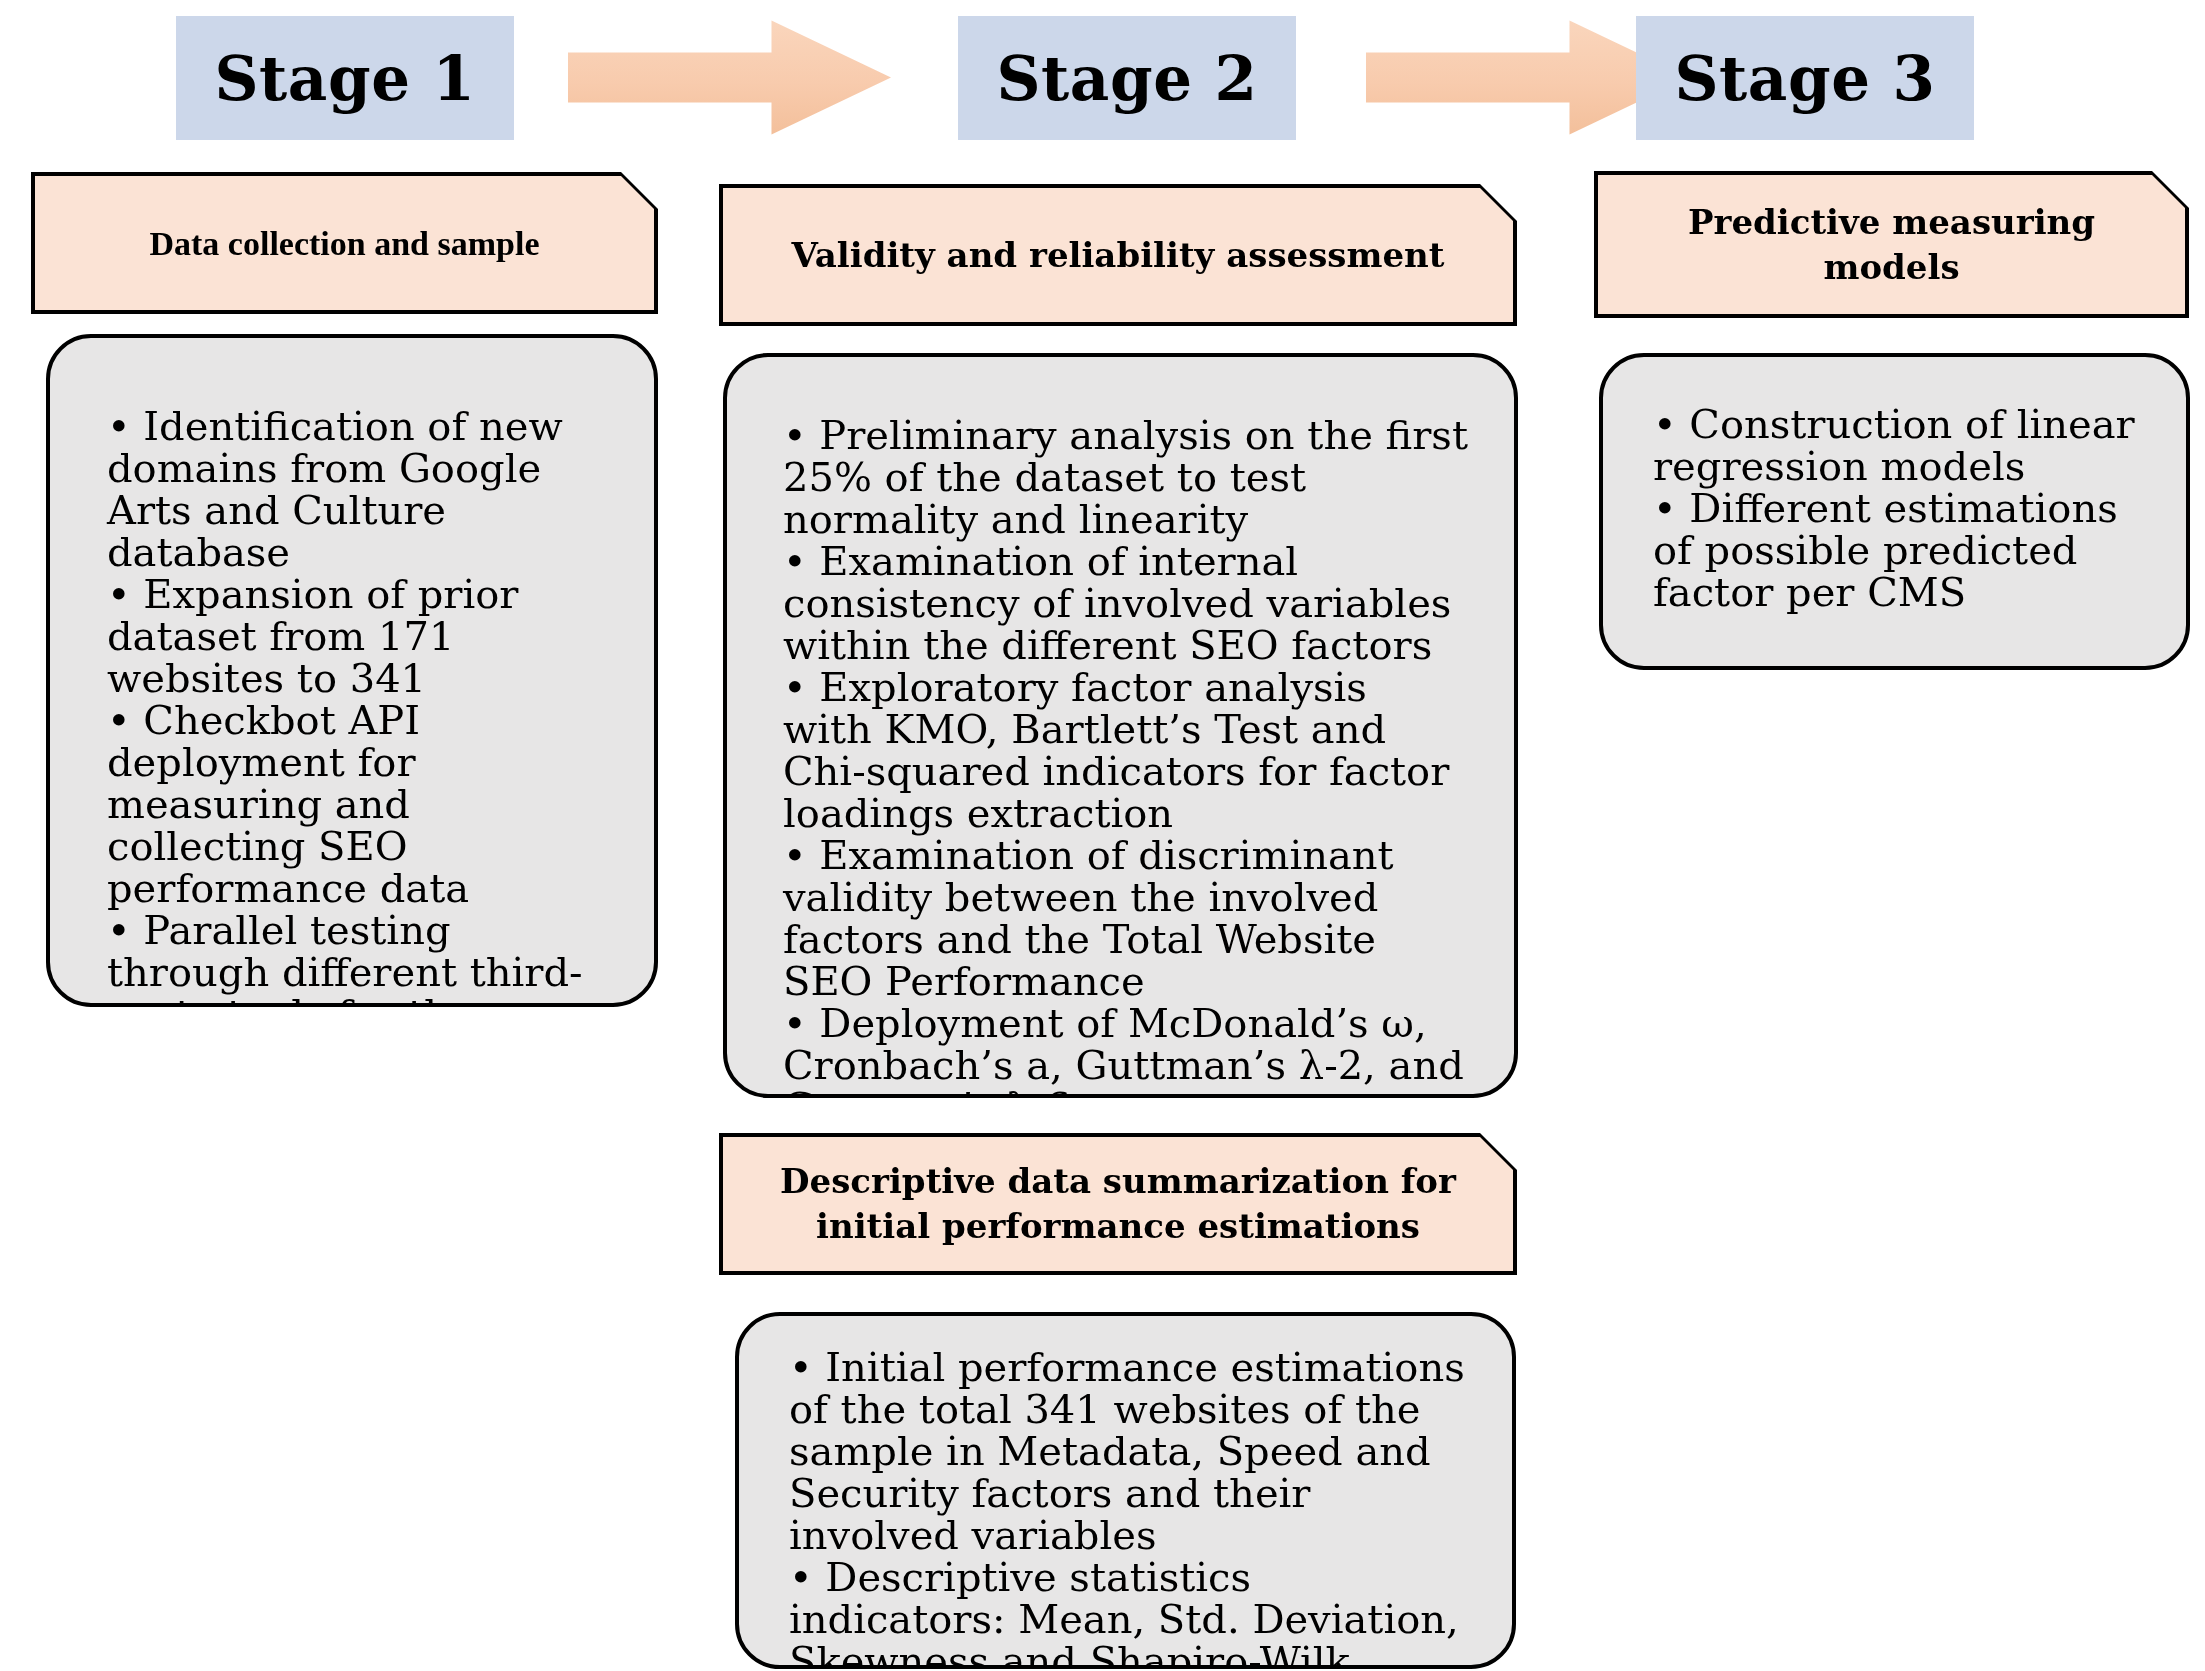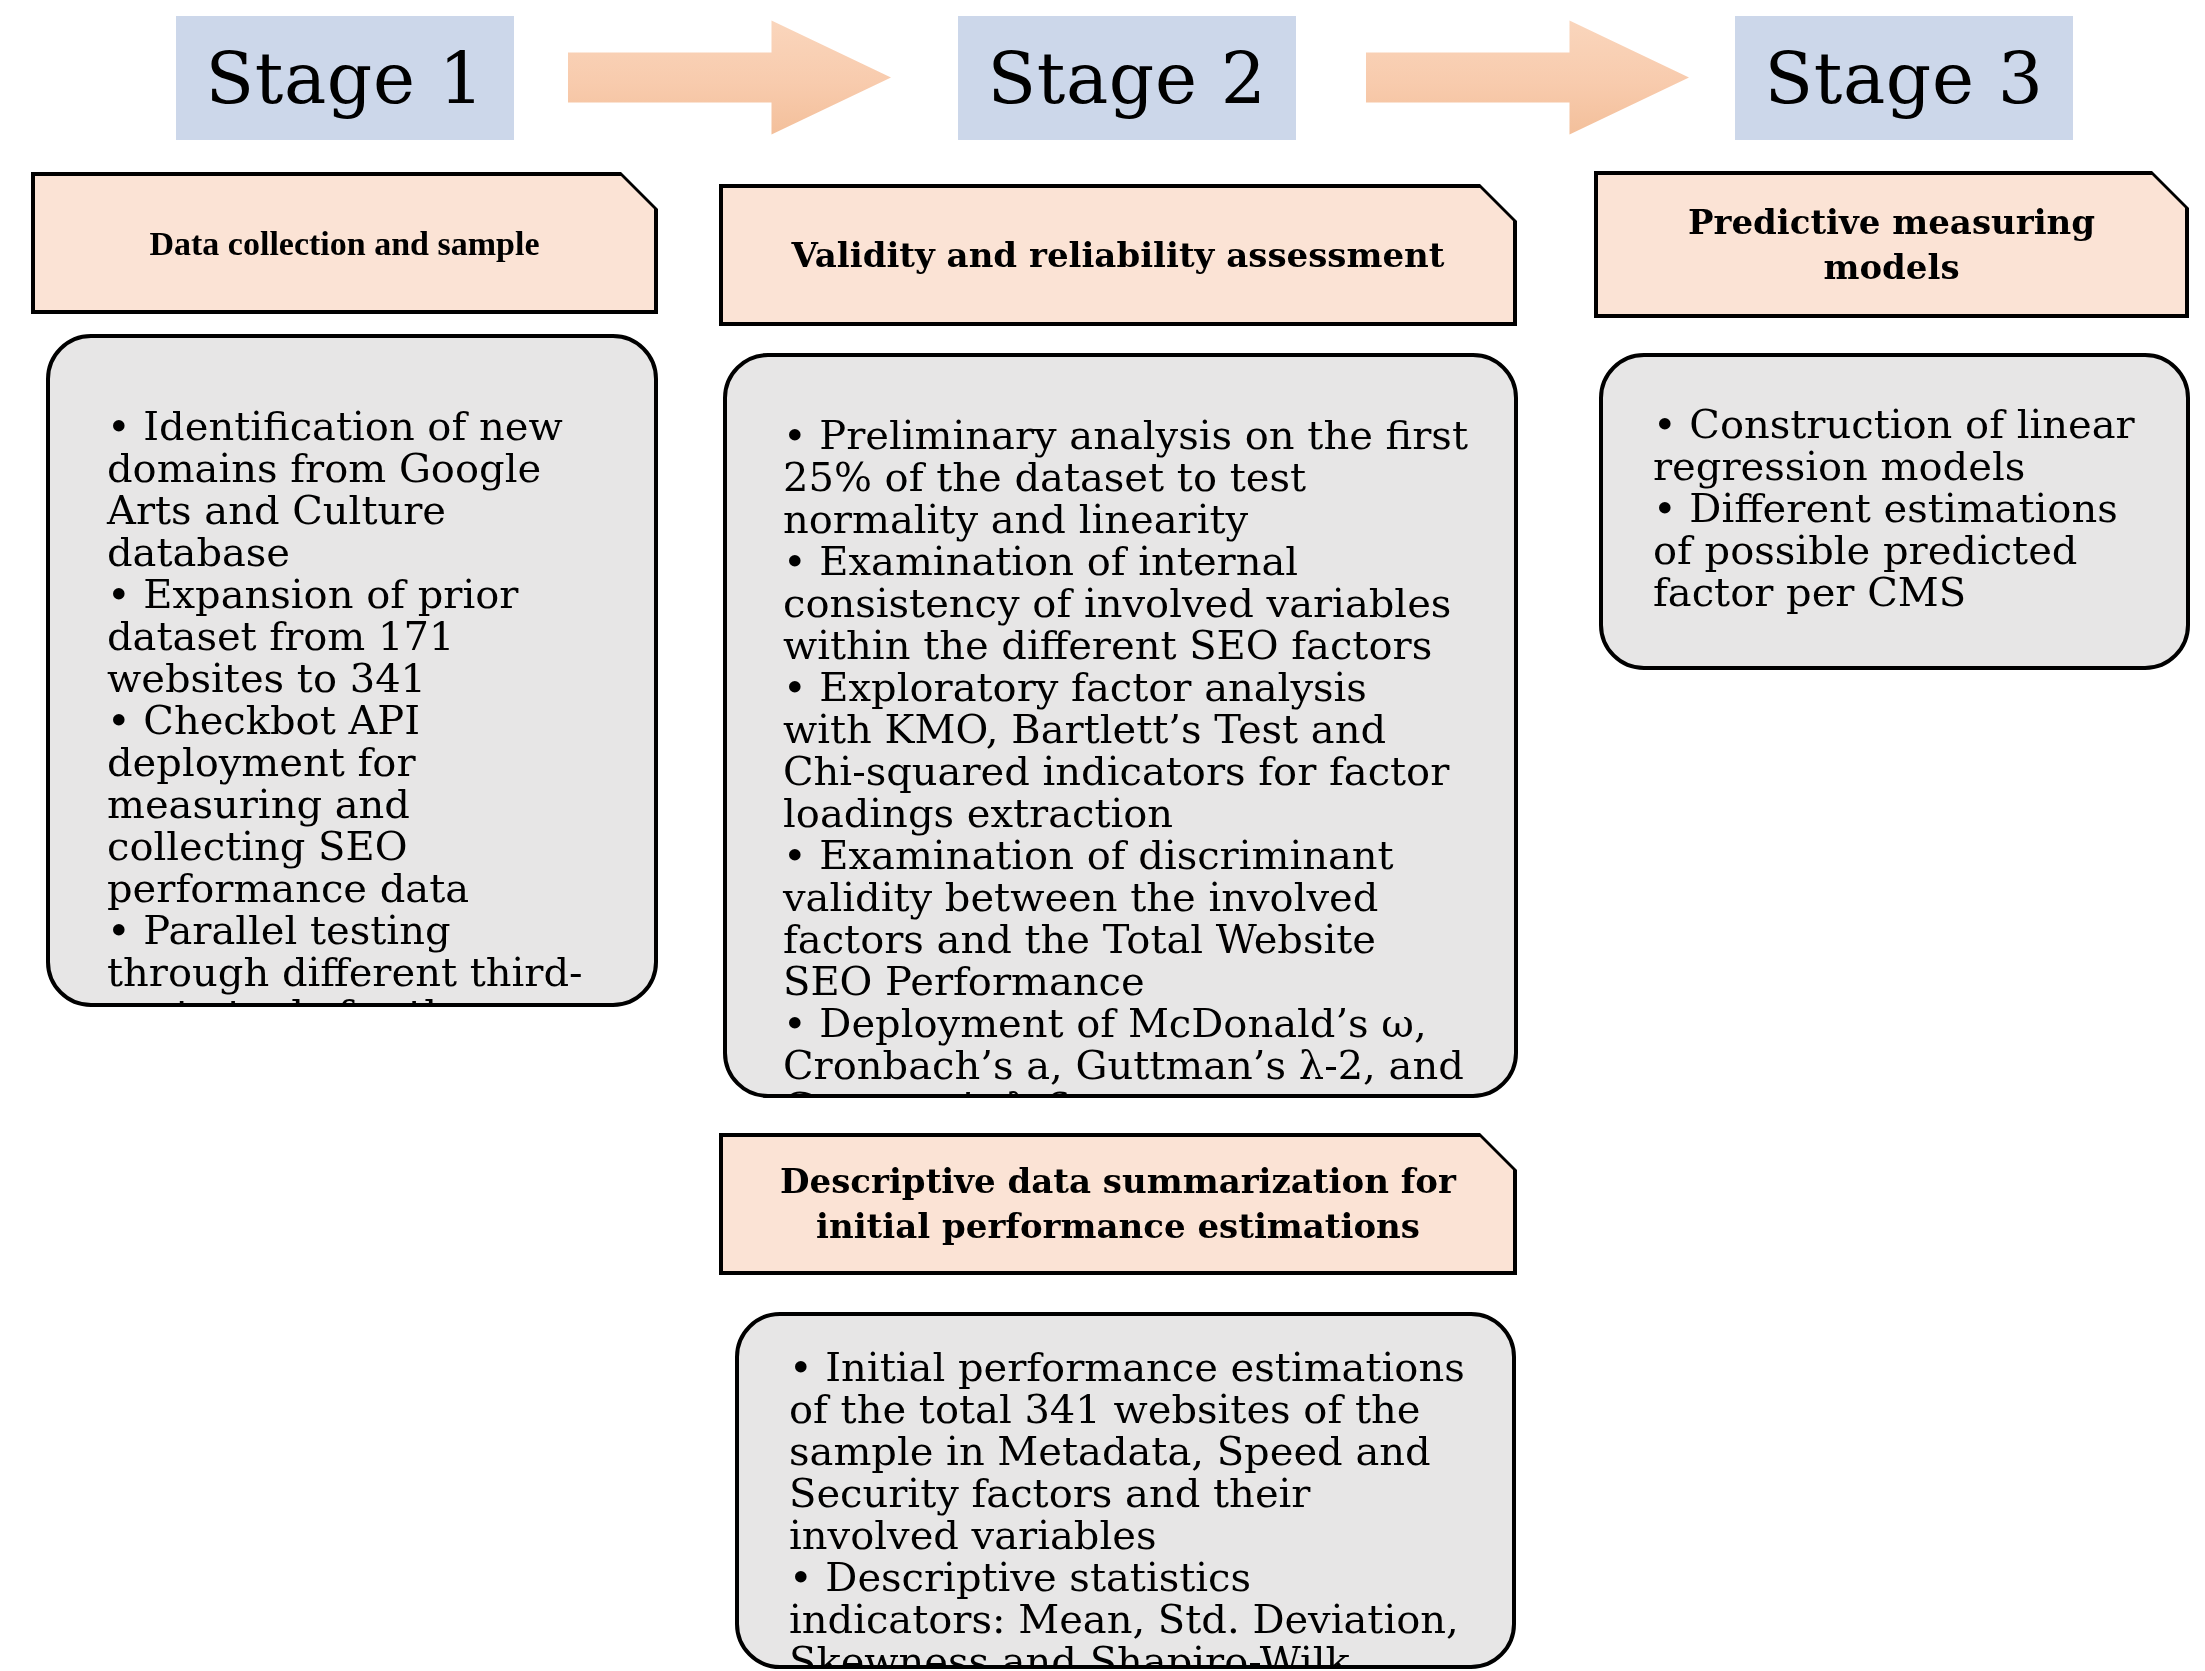--- a/index.html
+++ b/index.html
@@ -16,28 +16,28 @@
   .stage-box {
     position: absolute;
     width: 338px;
     height: 124px;
     background: #ccd7ea;
     display: flex;
     align-items: center;
     justify-content: center;
   }
   .stage-box .stage-label {
-    font-size: 71px;
-    font-weight: normal;
+    font-size: 61px;
+    font-weight: bold;
     letter-spacing: 0.6px;
     white-space: nowrap;
   }
   .stage-1 { left: 176px; top: 16px; }
   .stage-2 { left: 958px; top: 16px; }
-  .stage-3 { left: 1735px; top: 16px; }
+  .stage-3 { left: 1636px; top: 16px; }
 
   
   .arrow {
     position: absolute;
     width: 323px;
     height: 119px;
     background: linear-gradient(180deg, #fad6bd 0%, #f8cbad 55%, #f3bf9a 100%);
     clip-path: polygon(0 29%, 63% 29%, 63% 2%, 100% 50%, 63% 98%, 63% 71%, 0 71%);
   }
   .arrow-1 { left: 568px;  top: 18px; }

